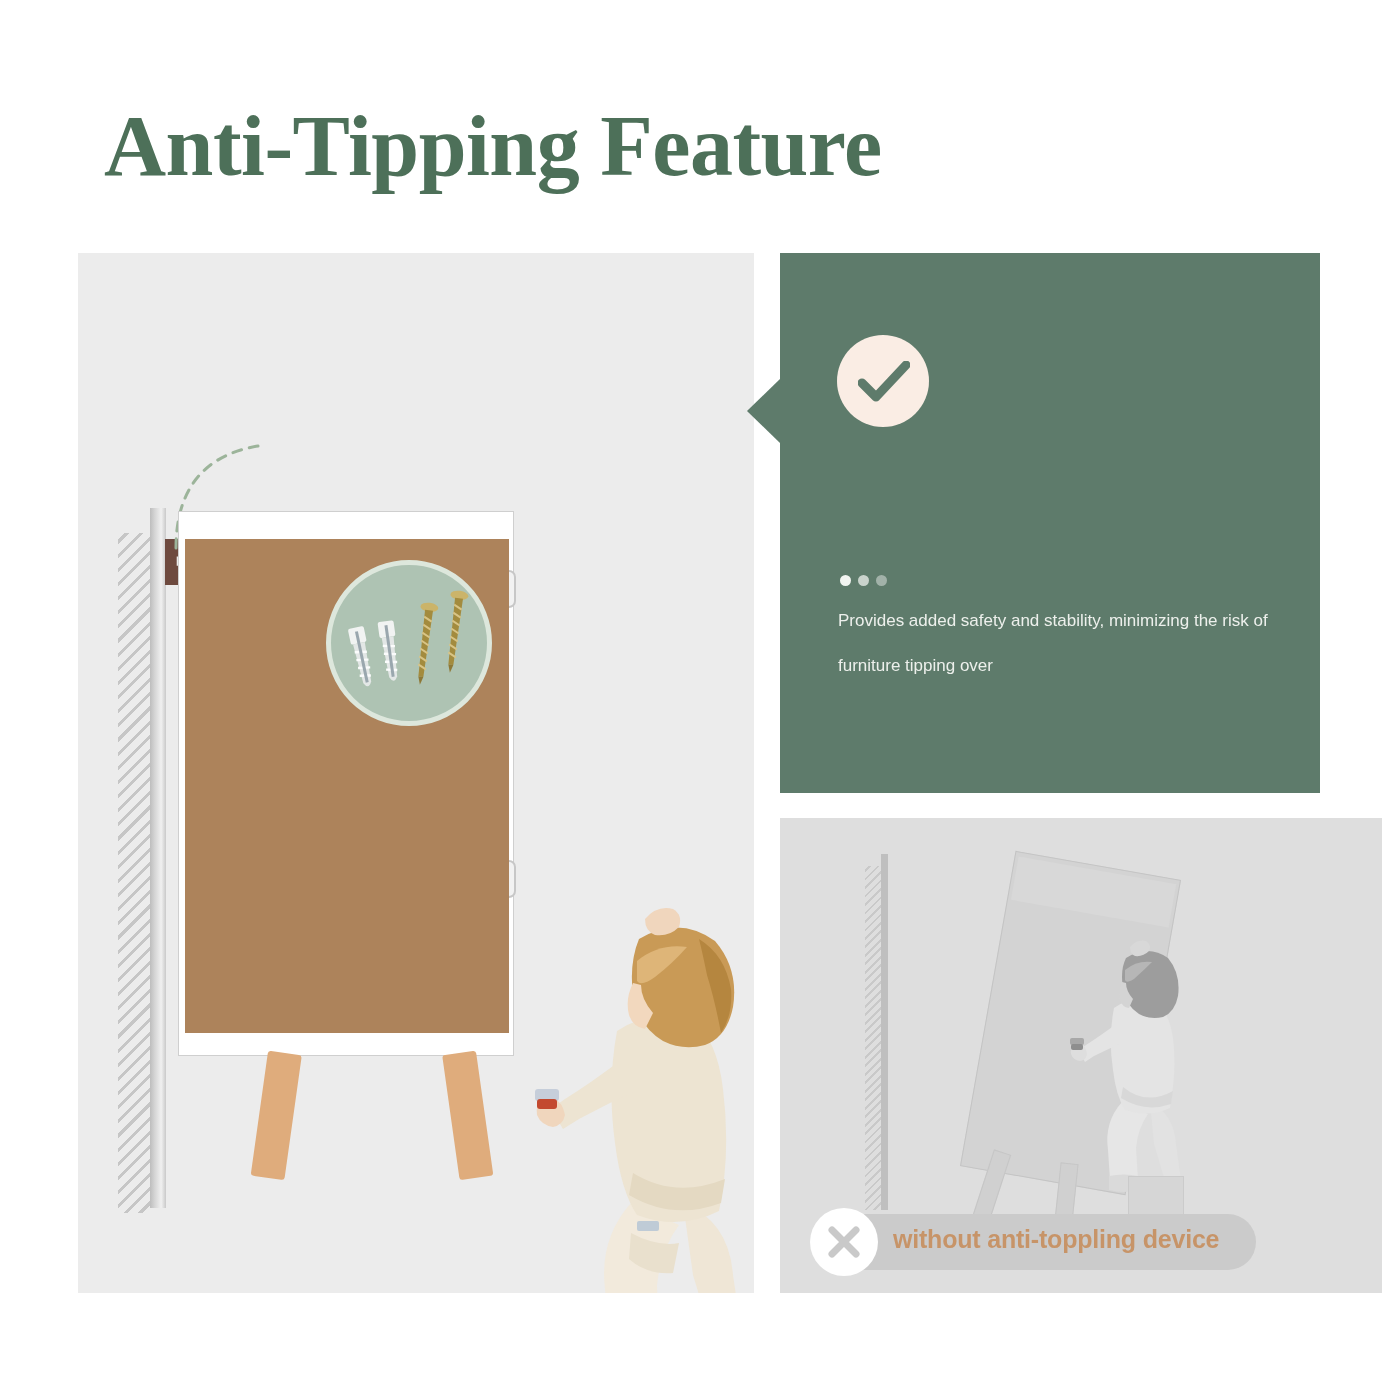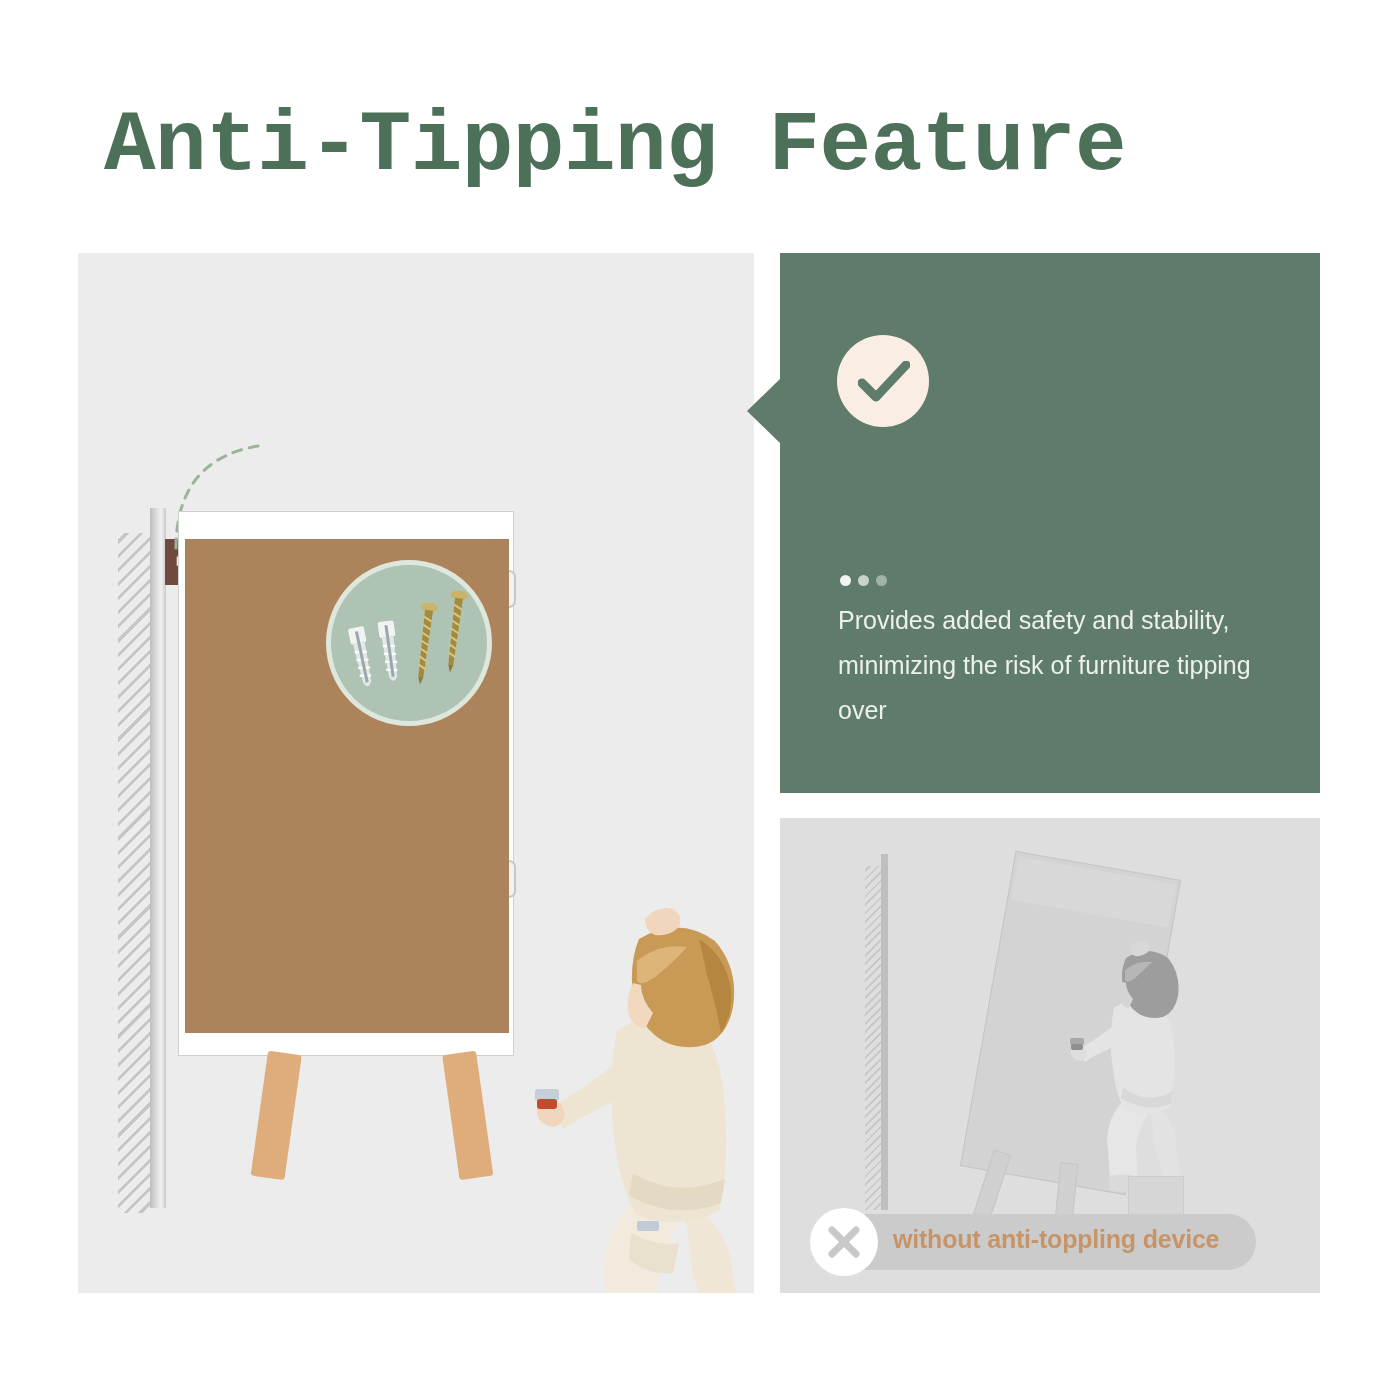--- a/index.html
+++ b/index.html
@@ -9,21 +9,21 @@
     font-family: "Liberation Sans", sans-serif;
     overflow: hidden;
   }
   #root { position: relative; width: 1400px; height: 1400px; background: #fff; }
 
   
   .page-title {
     position: absolute;
     left: 104px; top: 98px;
     width: 1200px;
-    font-family: Liberation Mono, monospace;
+    font-family: Liberation Serif, serif;
     font-weight: 700;
     font-size: 86px;
     line-height: 96px;
     letter-spacing: -0.5px;
     color: #4D7059;
     white-space: nowrap;
   }
 
   
   .panel-left {
@@ -43,21 +43,21 @@
     position: absolute;
     left: 747px; top: 378px;
     width: 0; height: 0;
     border-top: 33px solid transparent;
     border-bottom: 33px solid transparent;
     border-right: 34px solid #5E7B6B;
   }
   .panel-grey {
     position: absolute;
     left: 780px; top: 818px;
-    width: 540px; height: 475px;
+    width: 602px; height: 475px;
     background: #DEDEDE;
     overflow: hidden;
   }
 
   
   .check-badge {
     position: absolute;
     left: 57px; top: 82px;
     width: 92px; height: 92px;
     border-radius: 50%;
@@ -76,21 +76,21 @@
   }
   .dots { position: absolute; left: 60px; top: 322px; display: flex; gap: 7px; }
   .dots i { display: block; width: 11px; height: 11px; border-radius: 50%; background: #F2F5F1; }
   .dots i:nth-child(2) { opacity: 0.72; }
   .dots i:nth-child(3) { opacity: 0.46; }
 
   .green-body {
     position: absolute;
     left: 58px; top: 345px;
     width: 432px;
-    font-size: 25px;
+    font-size: 17px;
     line-height: 45px;
     color: #EDF0EC;
   }
 
   
   .wall {
     position: absolute;
     left: 72px; top: 255px;
     width: 16px; height: 700px;
     background: linear-gradient(90deg,#BDBDBD 0%,#D5D5D5 30%,#F0F0F0 70%,#C9C9C9 100%);

